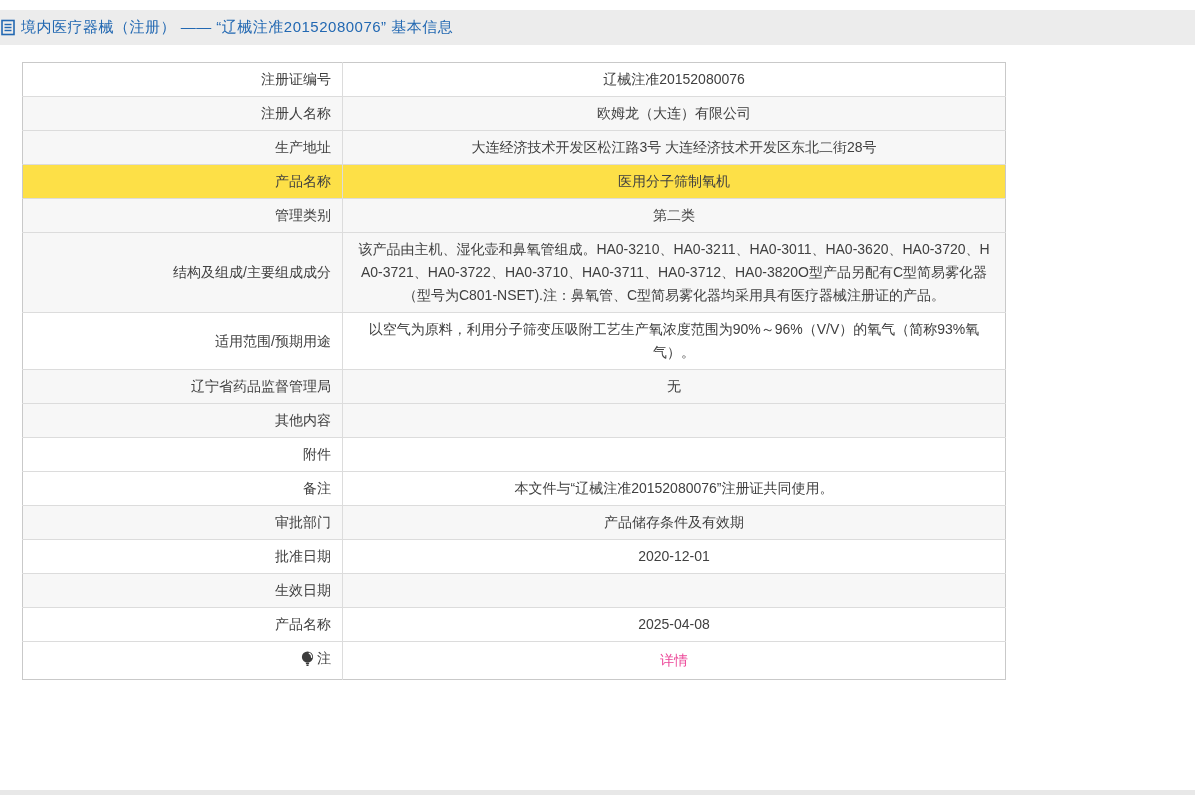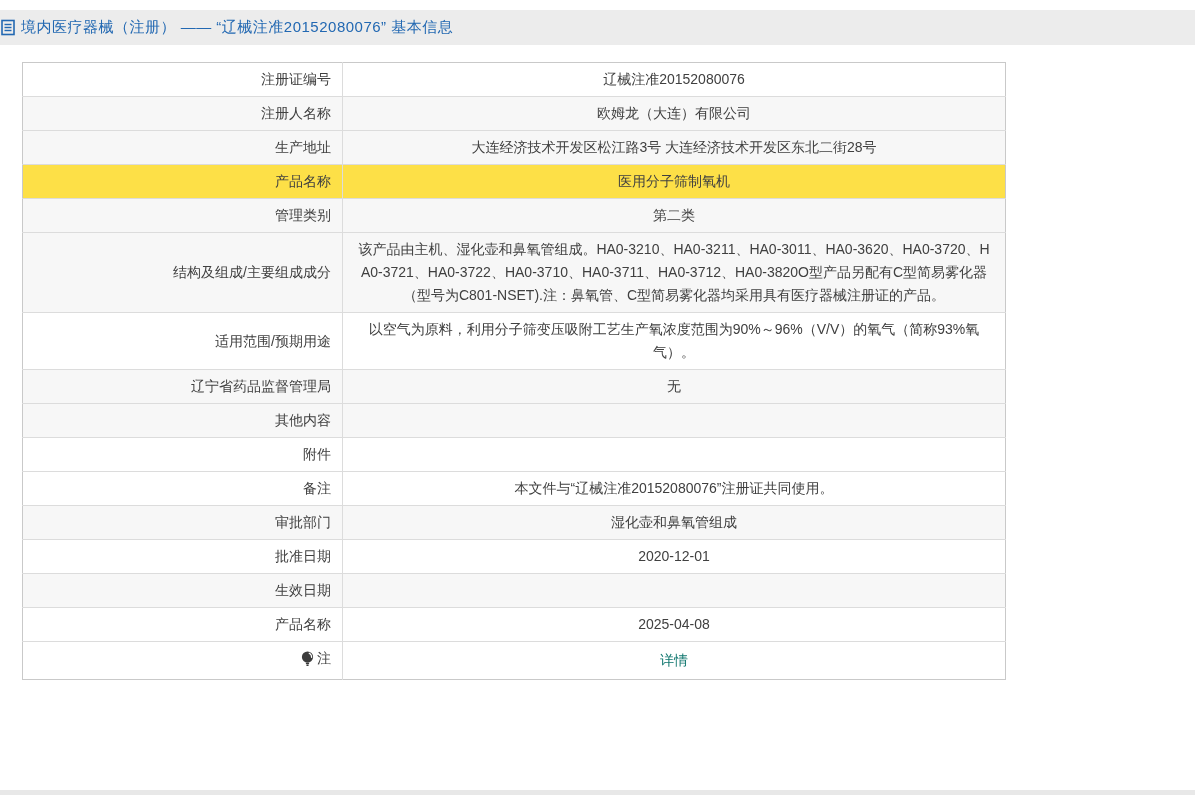--- a/index.html
+++ b/index.html
@@ -60,21 +60,21 @@
     white-space: nowrap;
   }
   .cell.value { text-align: center; word-break: break-all; }
   .min-h { height: 33px; }
   .label-with-icon {
     display: inline-flex;
     align-items: center;
     gap: 3px;
   }
   .detail-link {
-    color: #0f766e;
+    color: #ec4899;
     text-decoration: none;
     cursor: pointer;
   }
   
   .bottom-strip {
     width: 100%;
     height: 5px;
     background: #e8e8e8;
     position: absolute;
     left: 0;
@@ -150,21 +150,21 @@
     <div class="cell value"></div>
   </div>
 
   <div class="row">
     <div class="cell label min-h">备注</div>
     <div class="cell value">本文件与“辽械注准20152080076”注册证共同使用。</div>
   </div>
 
   <div class="row alt">
     <div class="cell label min-h">审批部门</div>
-    <div class="cell value">湿化壶和鼻氧管组成</div>
+    <div class="cell value">产品储存条件及有效期</div>
   </div>
 
   <div class="row">
     <div class="cell label min-h">批准日期</div>
     <div class="cell value">2020-12-01</div>
   </div>
 
   <div class="row alt">
     <div class="cell label min-h">生效日期</div>
     <div class="cell value"></div>

